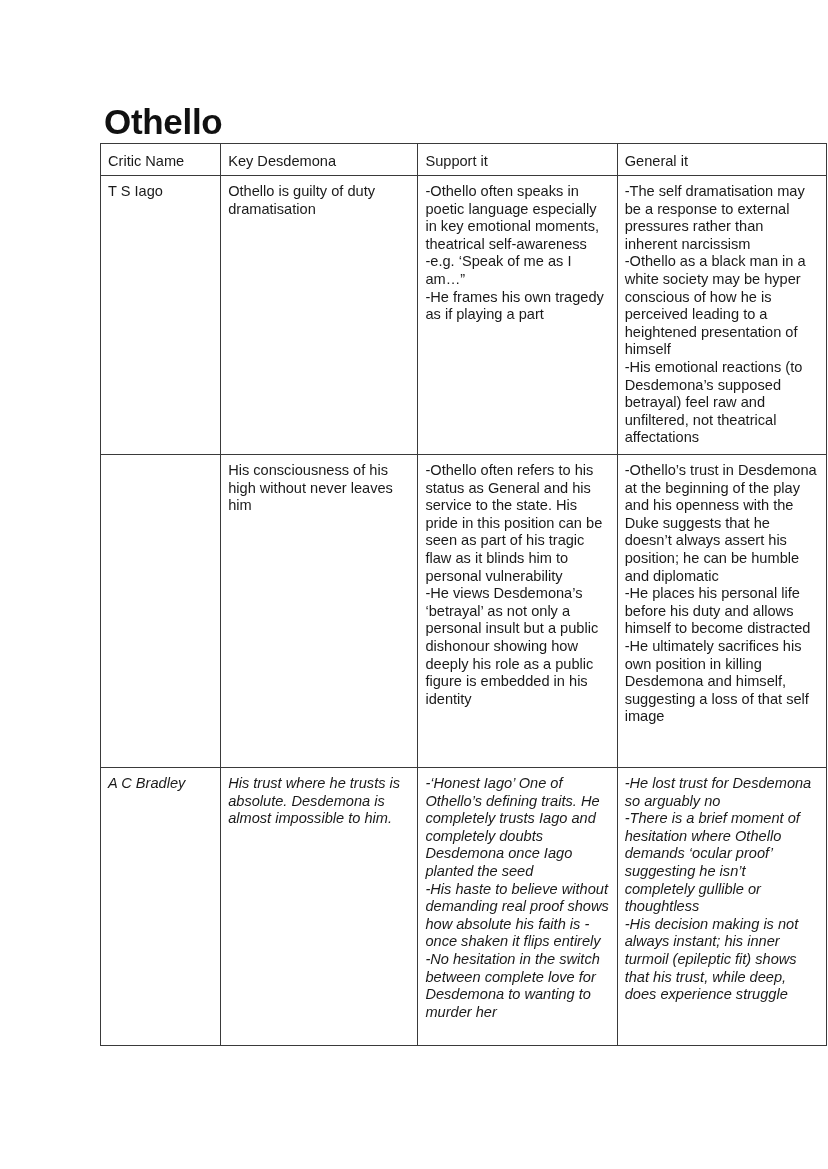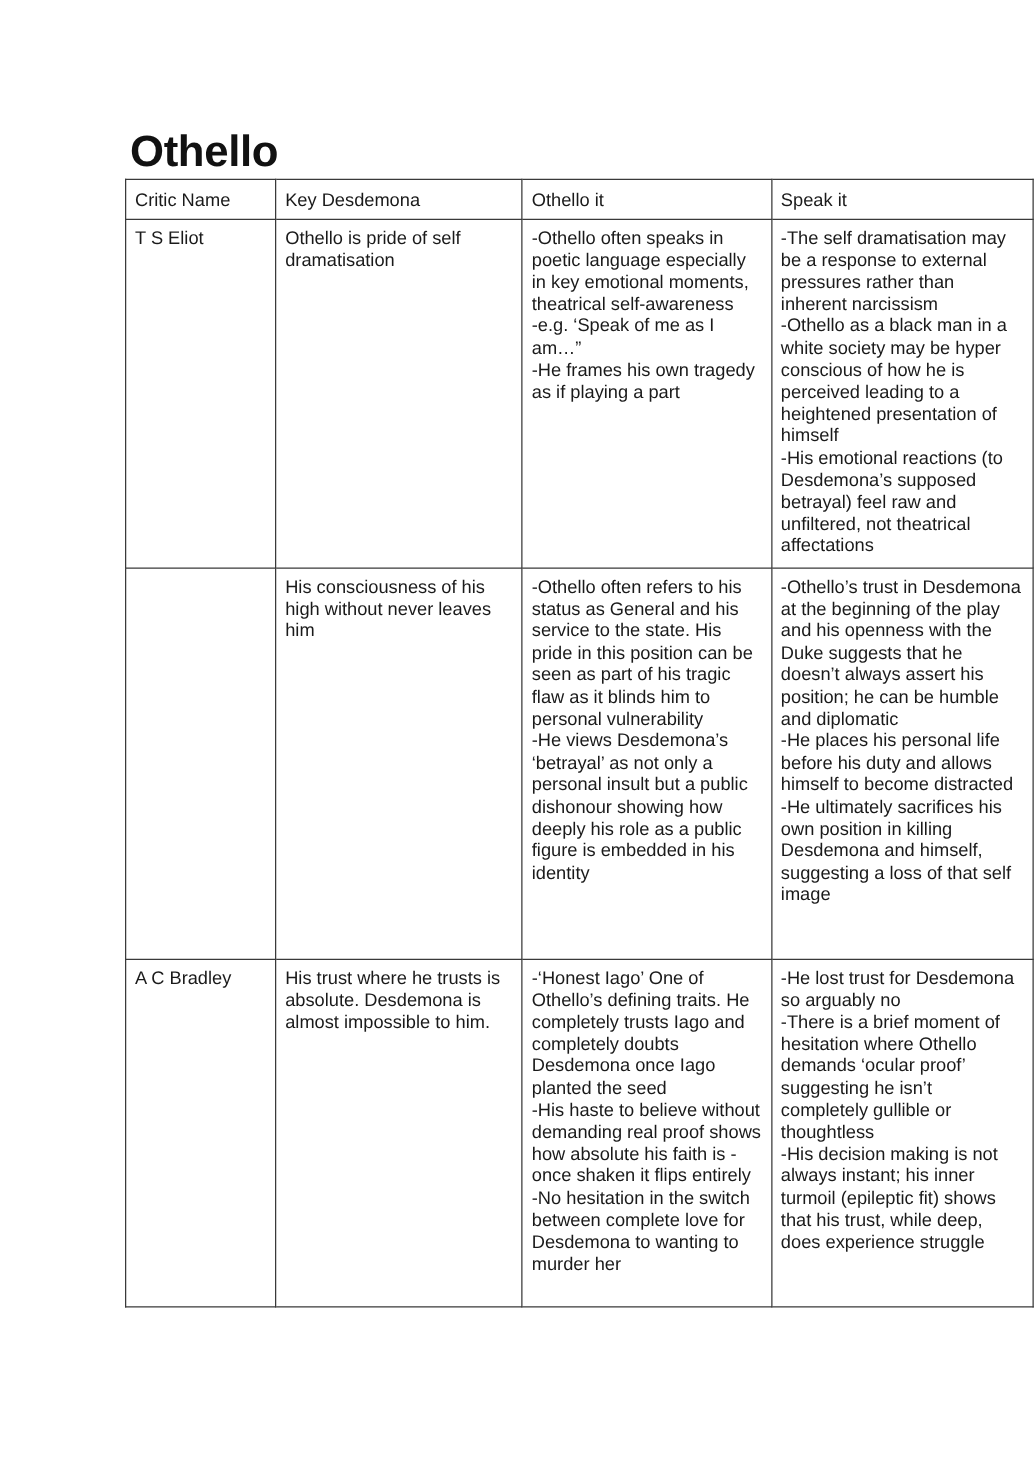--- a/index.html
+++ b/index.html
@@ -50,46 +50,46 @@
       height: 22px;
       padding-top: 9px;
       padding-bottom: 0;
     }
     .col-critic { width: 120px; }
     .col-quote { width: 197px; }
     .col-support { width: 199px; }
     .col-refute { width: 209px; }
     .row-1 td { height: 267px; }
     .row-2 td { height: 301px; }
-    .row-3 td { height: 266px; }
+    .row-3 td { height: 266px; font-style: italic; }
   </style>
 </head>
 <body>
 
 <h1 class="page-title">Othello</h1>
 
 <table class="critic-table">
   <colgroup>
     <col class="col-critic">
     <col class="col-quote">
     <col class="col-support">
     <col class="col-refute">
   </colgroup>
   <thead>
     <tr>
       <th>Critic Name</th>
       <th>Key Desdemona</th>
-      <th>Othello it</th>
-      <th>Speak it</th>
+      <th>Support it</th>
+      <th>General it</th>
     </tr>
   </thead>
   <tbody>
     <tr class="row-1">
-      <td>T S Eliot</td>
-      <td>Othello is pride of self dramatisation</td>
+      <td>T S Iago</td>
+      <td>Othello is guilty of duty dramatisation</td>
       <td>-Othello often speaks in poetic language especially in key emotional moments, theatrical self-awareness
 -e.g. ‘Speak of me as I am…”
 -He frames his own tragedy as if playing a part</td>
       <td>-The self dramatisation may be a response to external pressures rather than inherent narcissism
 -Othello as a black man in a white society may be hyper conscious of how he is perceived leading to a heightened presentation of himself
 -His emotional reactions (to Desdemona’s supposed betrayal) feel raw and unfiltered, not theatrical affectations</td>
     </tr>
     <tr class="row-2">
       <td></td>
       <td>His consciousness of his high without never leaves him</td>

